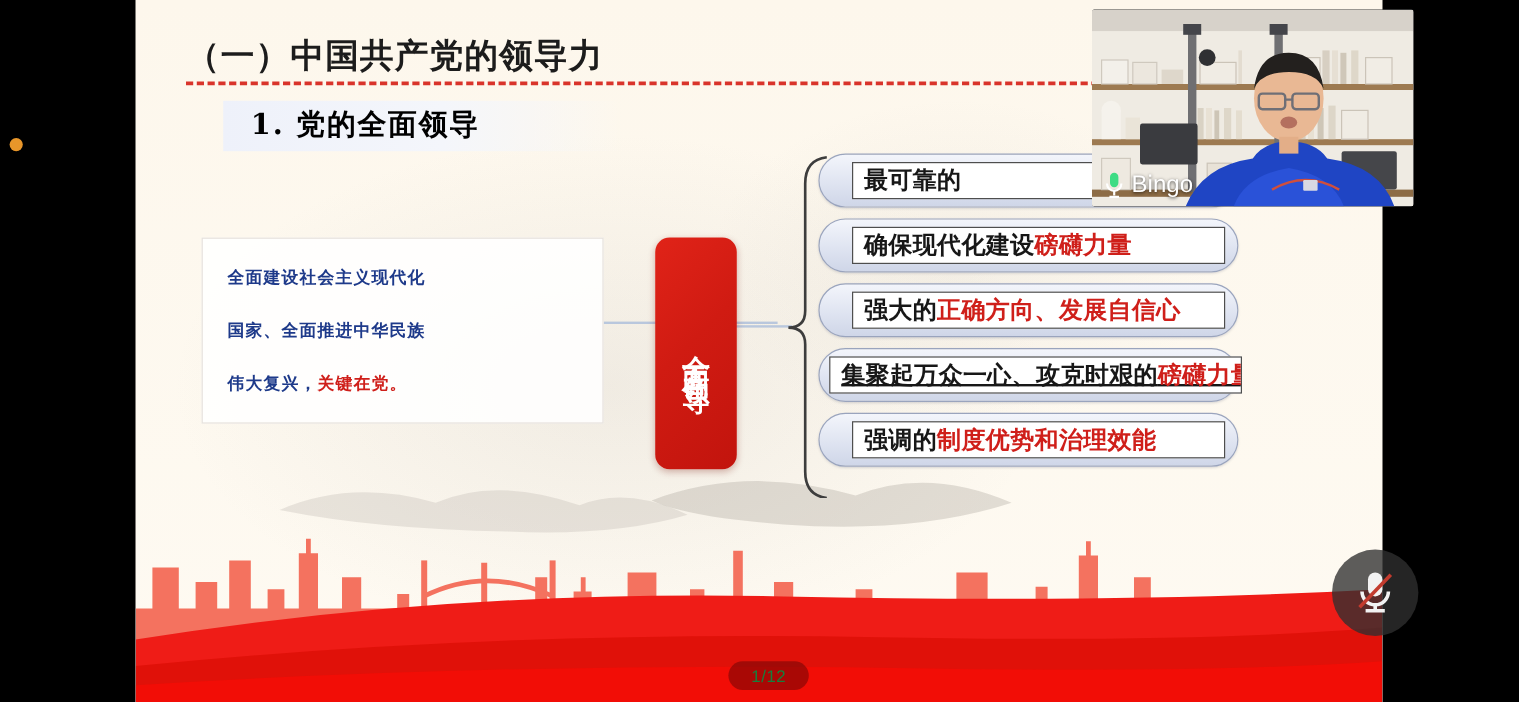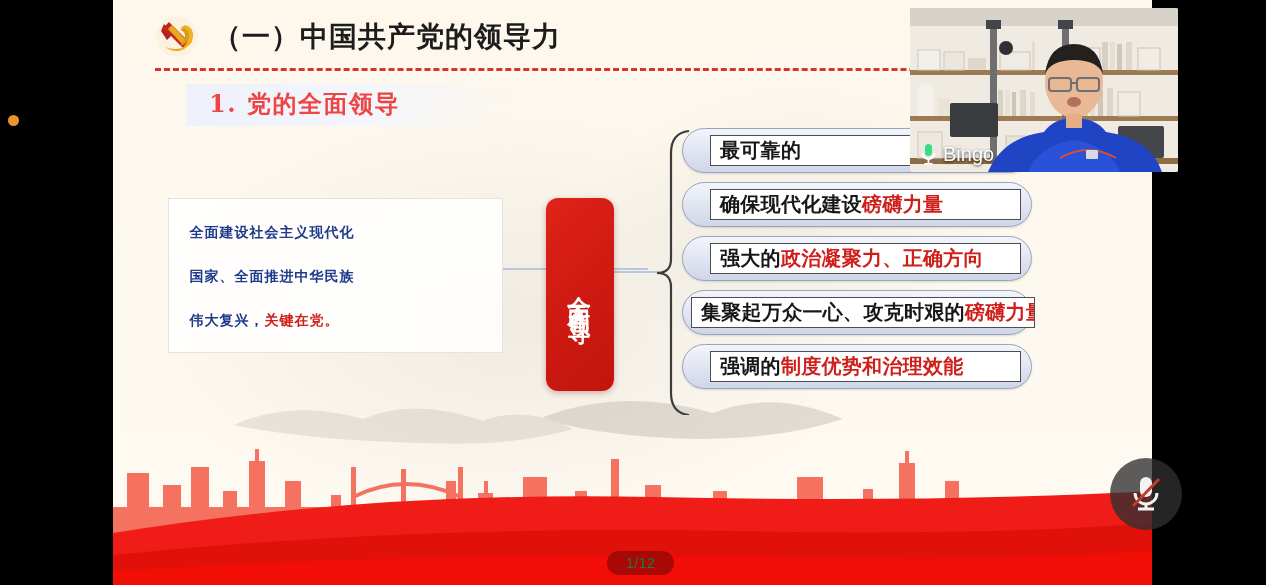--- a/index.html
+++ b/index.html
@@ -35,21 +35,21 @@
       linear-gradient(#fdf7ec,#fefaf2);
     pointer-events:none;
   }
 
   
   .city{ position:absolute; left:0; bottom:0; width:100%; height:230px; }
 
   
   #title-row{
     position:absolute; left:42px; top:14px; height:46px;
-    display:flex; align-items:center; gap:14px; z-index:6;
+    display:flex; align-items:center; gap:14px; z-index:6;flex-direction:column;
   }
   #emblem{ width:44px; height:42px; display:block; }
   #title-text{
     font-family:"DejaVu Sans",sans-serif;
     font-size:28px; font-weight:bold; color:#1c1c1c;
     letter-spacing:1px; white-space:nowrap;
   }
   #title-rule{
     position:absolute; left:42px; top:68px; width:985px; height:0;
     border-top:3px dashed #d9342b; z-index:5;
@@ -57,21 +57,21 @@
 
   
   #subtitle-band{
     position:absolute; left:73px; top:84px; width:332px; height:42px;
     background:linear-gradient(90deg,#eef1fa 0%,#f4f6fb 55%,rgba(253,247,236,0) 100%);
     z-index:5;
   }
   #subtitle-text{
     position:absolute; left:96px; top:88px; z-index:6;
     font-family:"DejaVu Serif",serif;
-    font-size:24px; font-weight:bold; color:#ef4444; letter-spacing:1.5px;
+    font-size:24px; font-weight:bold; color:#000000; letter-spacing:1.5px;
   }
 
   
   #quote-panel{
     position:absolute; left:55px; top:198px; width:335px; height:155px;
     background:rgba(255,255,255,.88);
     border:1px solid #e6e2dd;
     z-index:5;
     display:flex; align-items:center; justify-content:center;
   }
@@ -124,21 +124,21 @@
     display:flex; align-items:center;
   }
   .pill .inner{
     position:absolute; left:27px; right:10px; top:6px; bottom:6px;
     background:#fff; border:1px solid #4e4e4e;
     display:flex; align-items:center; padding-left:9px;
     font-family:"DejaVu Sans",sans-serif;
     font-size:20px; font-weight:bold; color:#171717;
     white-space:nowrap; letter-spacing:.3px; overflow:hidden;
   }
-  .pill.wide .inner{ left:8px; right:-4px; }
+  .pill.wide .inner{ left:8px; right:-4px;text-decoration:underline; }
   .pill .inner .hl{ color:#cf1f1a; }
 
   
   #page-badge{
     position:absolute; left:494px; bottom:10px;
     padding:4px 19px; border-radius:13px;
     background:rgba(110,6,6,.55);
     color:#15803d; font-size:14px; letter-spacing:.5px;
     z-index:8;
   }
@@ -243,21 +243,21 @@
       </div>
       <div class="pill">
         <div class="inner">
           <span>确保现代化建设</span>
             <span class="hl">磅礴力量</span>
         </div>
       </div>
       <div class="pill">
         <div class="inner">
           <span>强大的</span>
-            <span class="hl">政治凝聚力、正确方向</span>
+            <span class="hl">正确方向、发展自信心</span>
         </div>
       </div>
       <div class="pill wide">
         <div class="inner">
           <span>集聚起万众一心、攻克时艰的</span>
             <span class="hl">磅礴力量</span>
         </div>
       </div>
       <div class="pill">
         <div class="inner">

